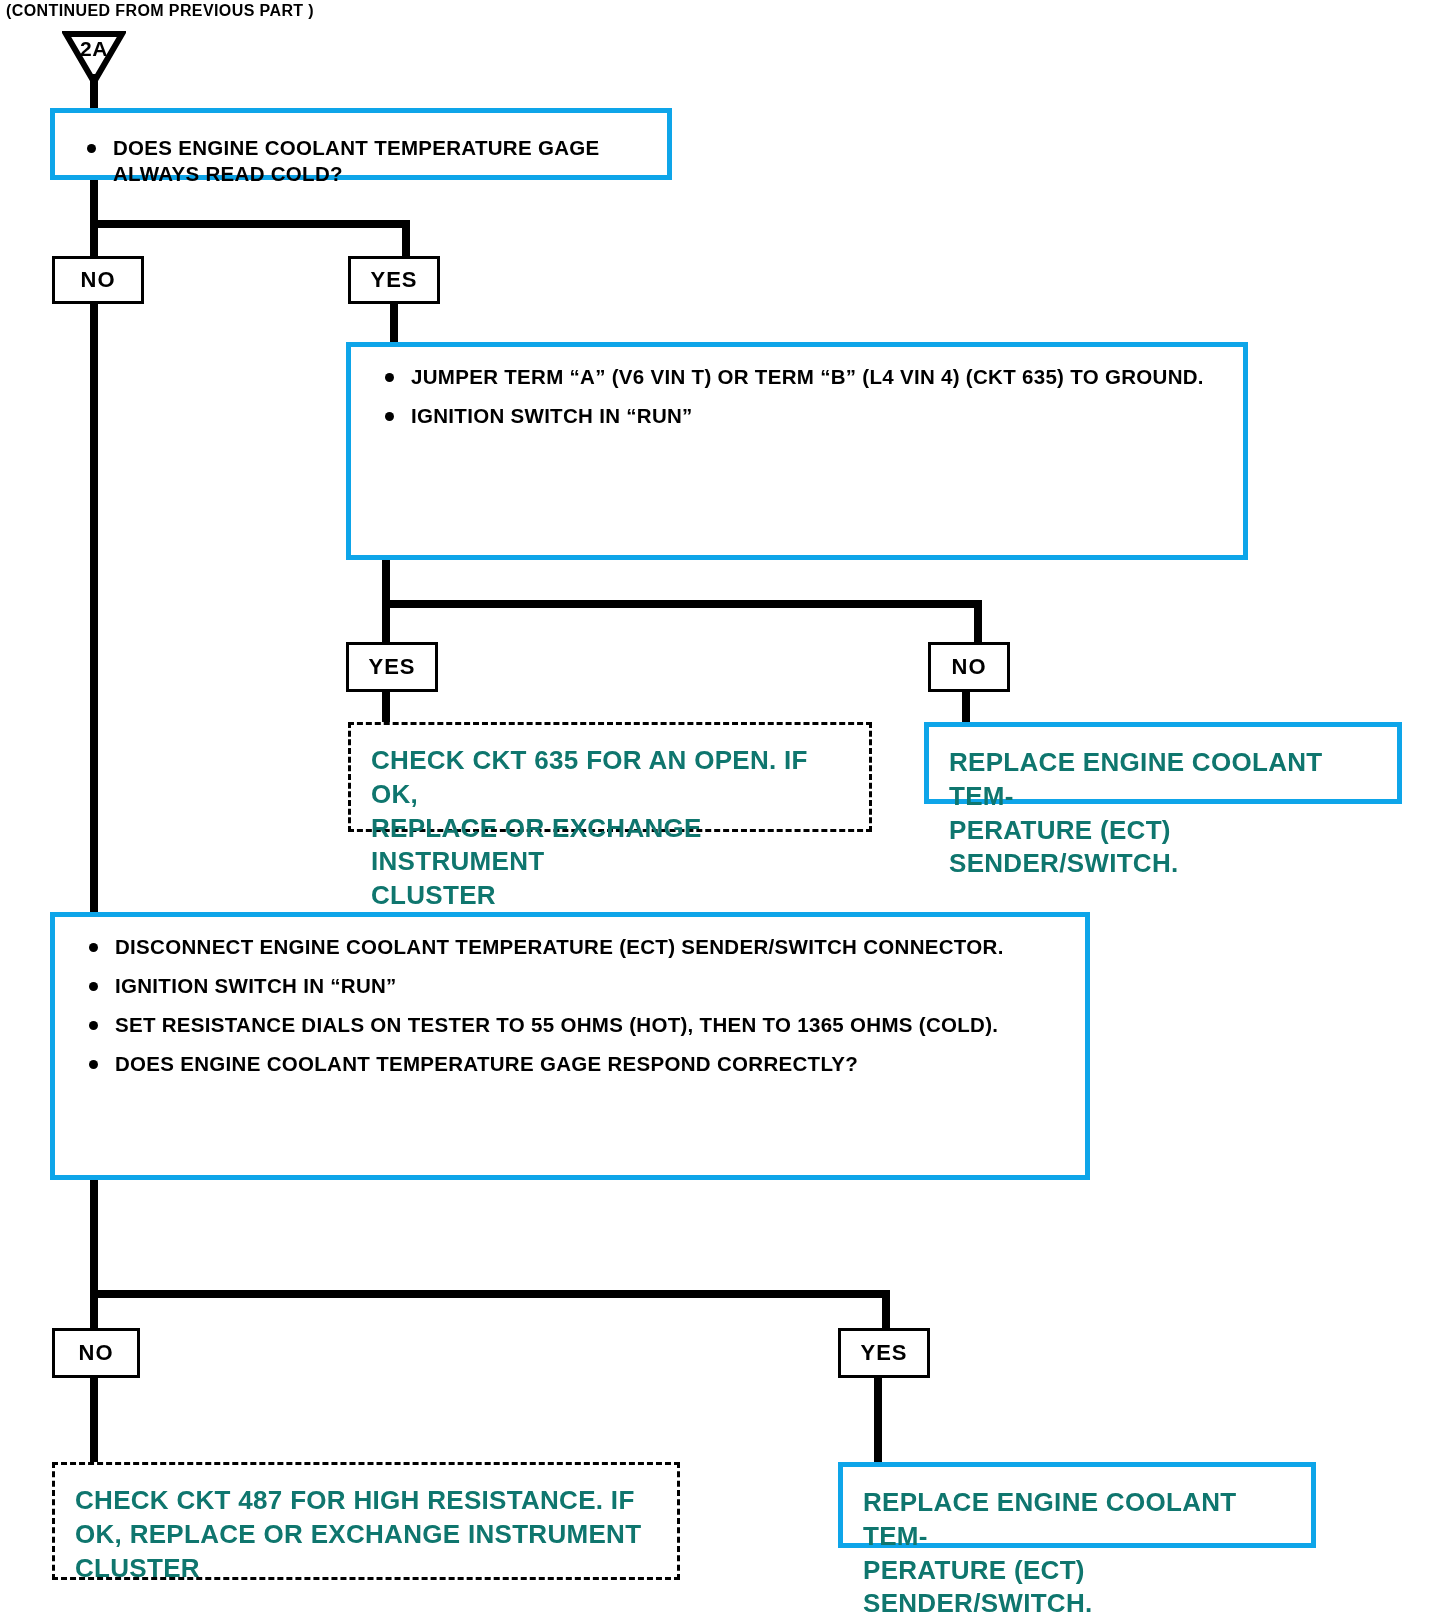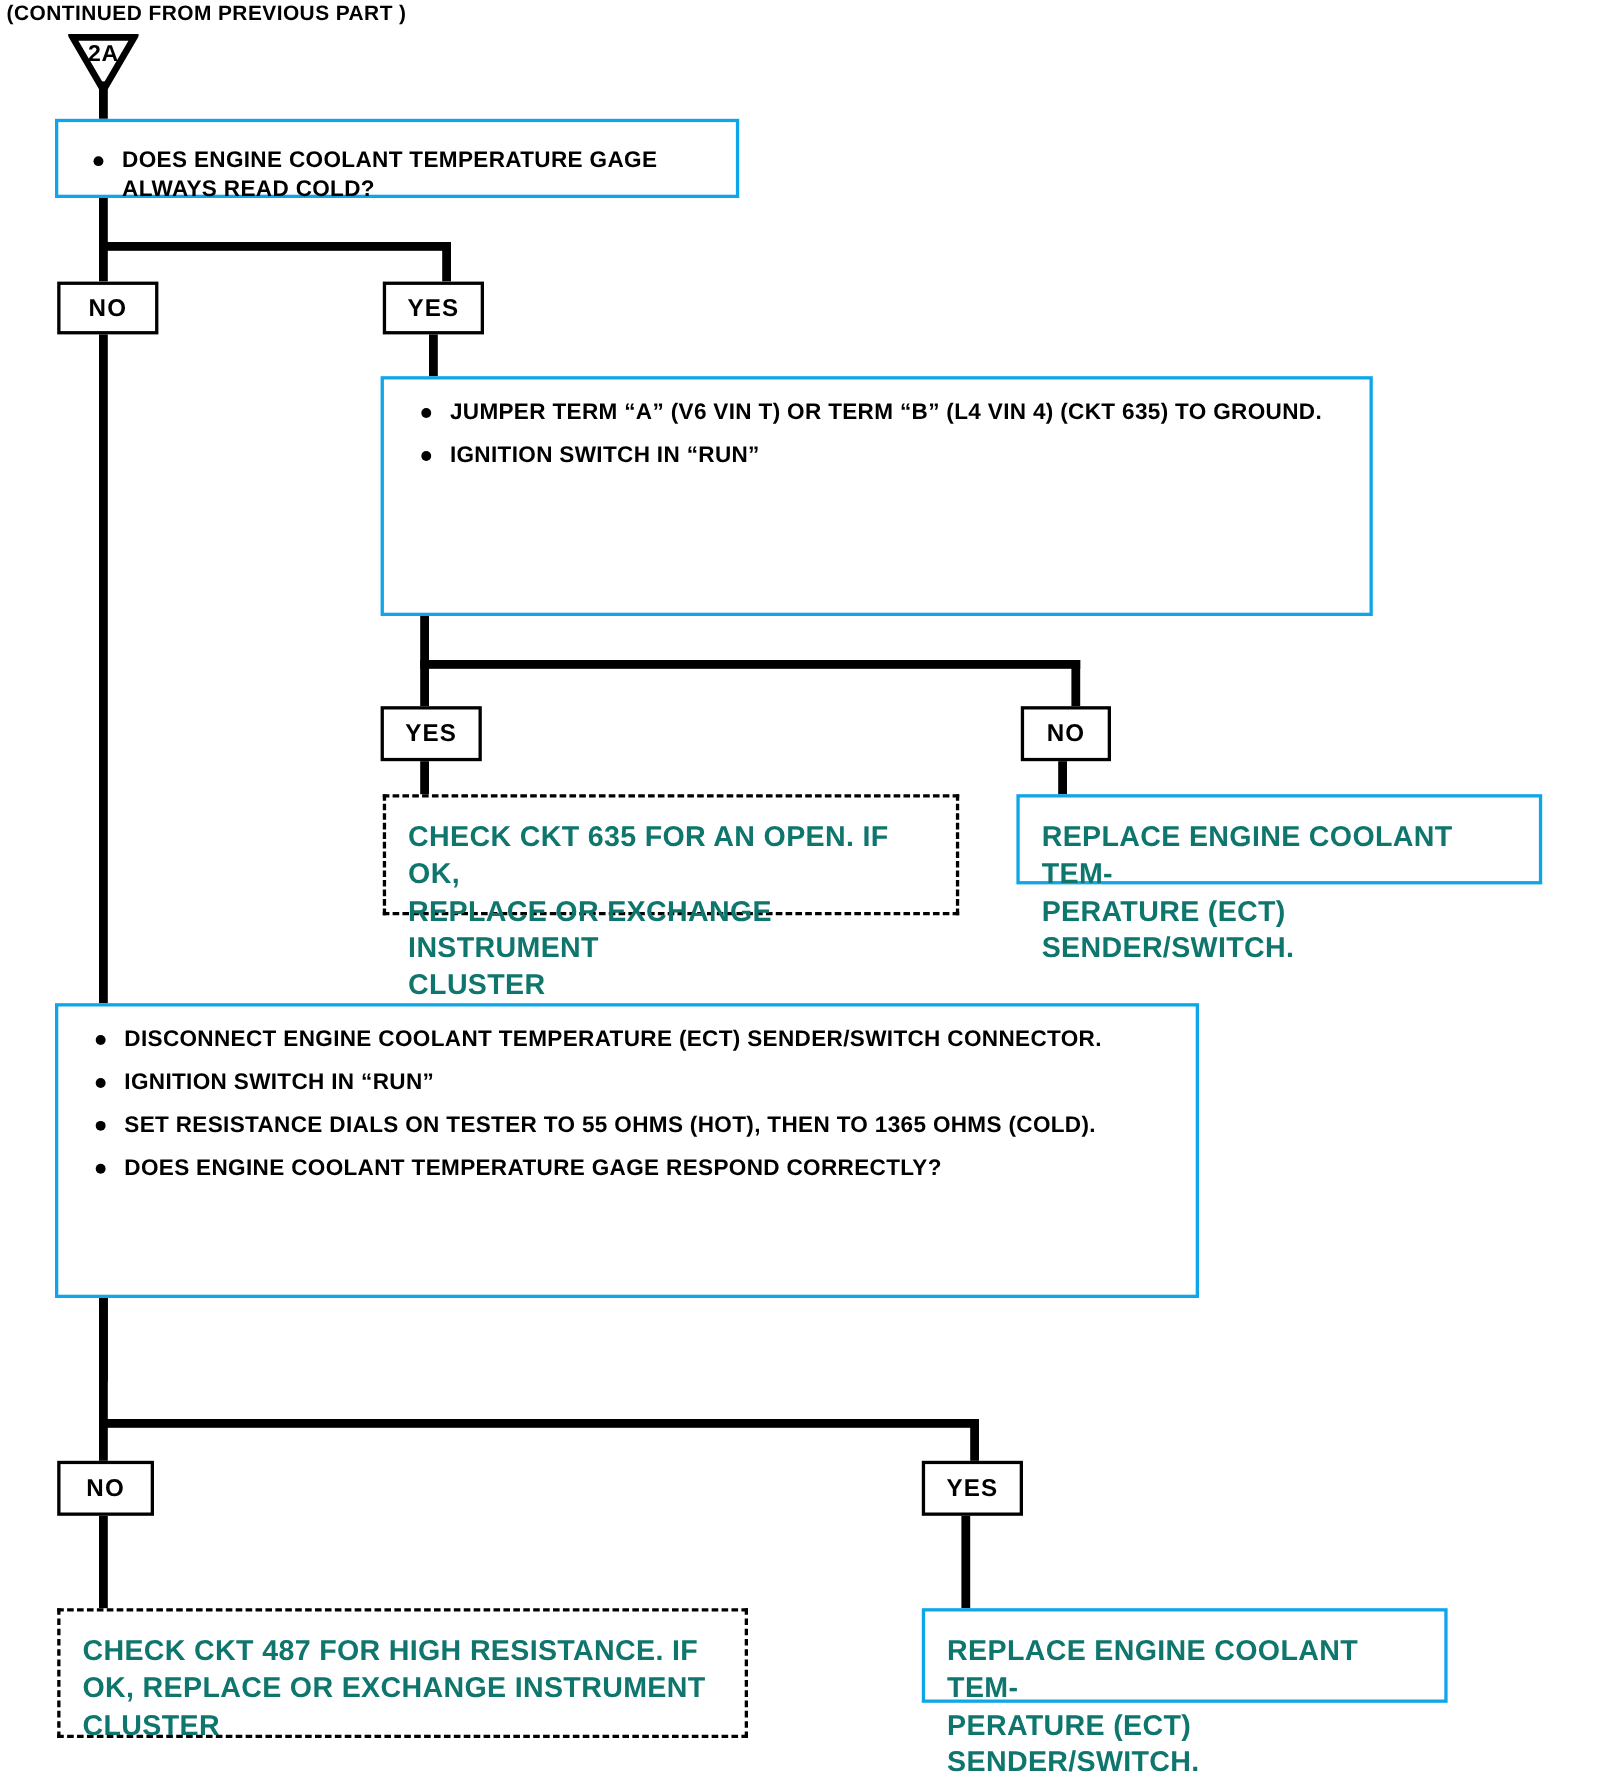--- a/index.html
+++ b/index.html
@@ -14,41 +14,41 @@
     position: relative;
     width: 1456px;
     height: 1612px;
     background: #ffffff;
     overflow: hidden;
   }
   .hdr {
     position: absolute;
     left: 6px;
     top: 2px;
-    font-size: 19px;
+    font-size: 16px;
     font-weight: 700;
     letter-spacing: 0.4px;
     color: #000;
     white-space: nowrap;
   }
   
   .vline {
     position: absolute;
     background: #000;
     width: 8px;
   }
   .hline {
     position: absolute;
     background: #000;
     height: 8px;
   }
   
   .box {
     position: absolute;
-    border: 3px solid #0ea5e9;
+    border: 5px solid #0ea5e9;
     background: #fff;
     box-sizing: border-box;
   }
   .box.dashed {
     border: 3px dashed #000;
   }
   .ynbox {
     position: absolute;
     border: 3px solid #000;
     background: #fff;

